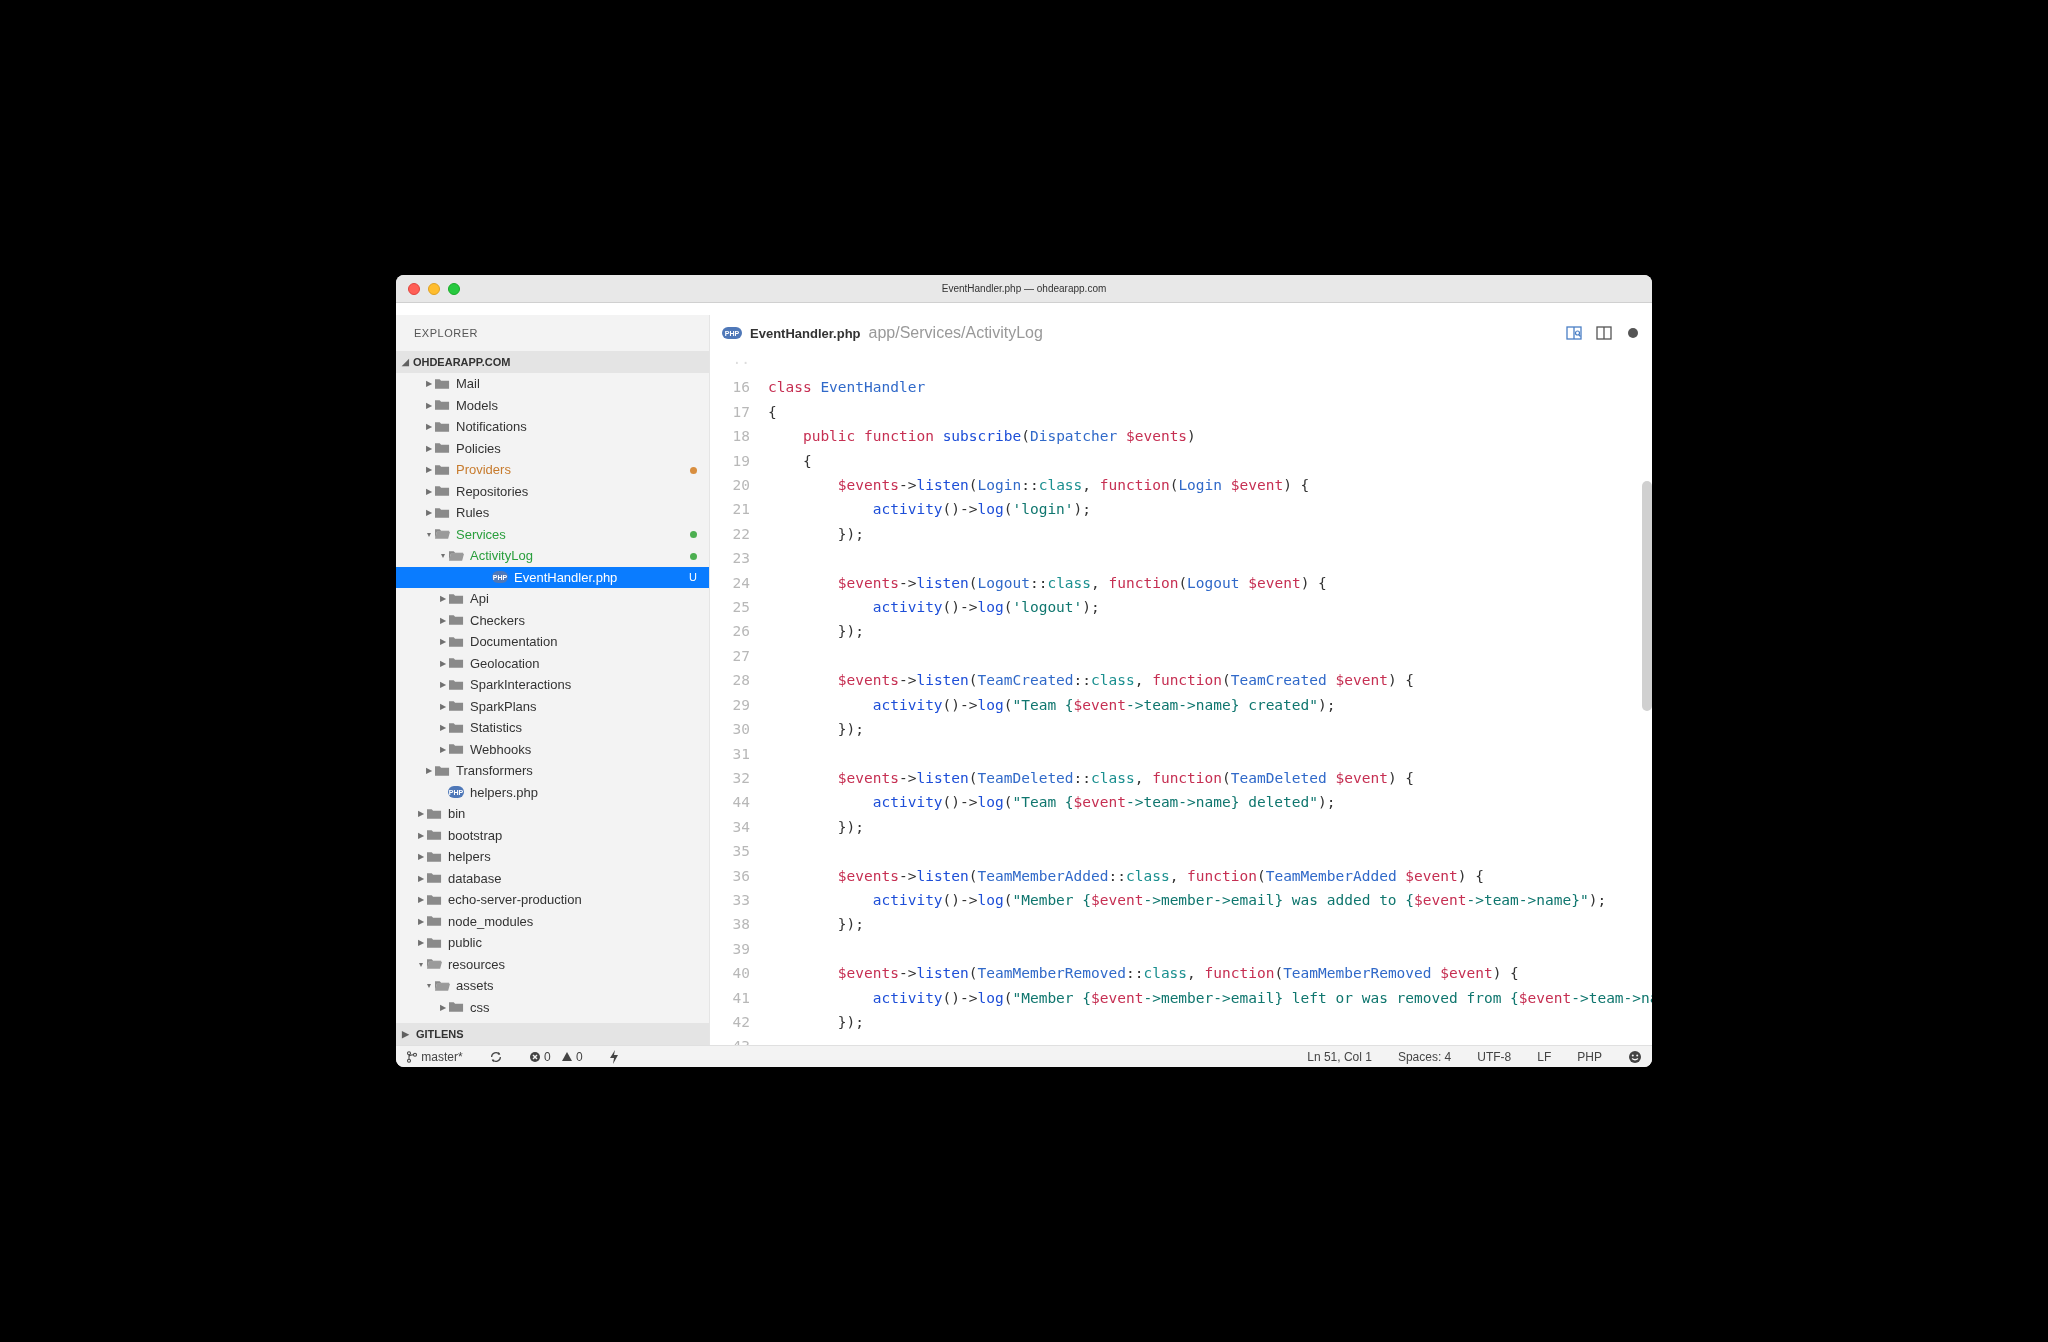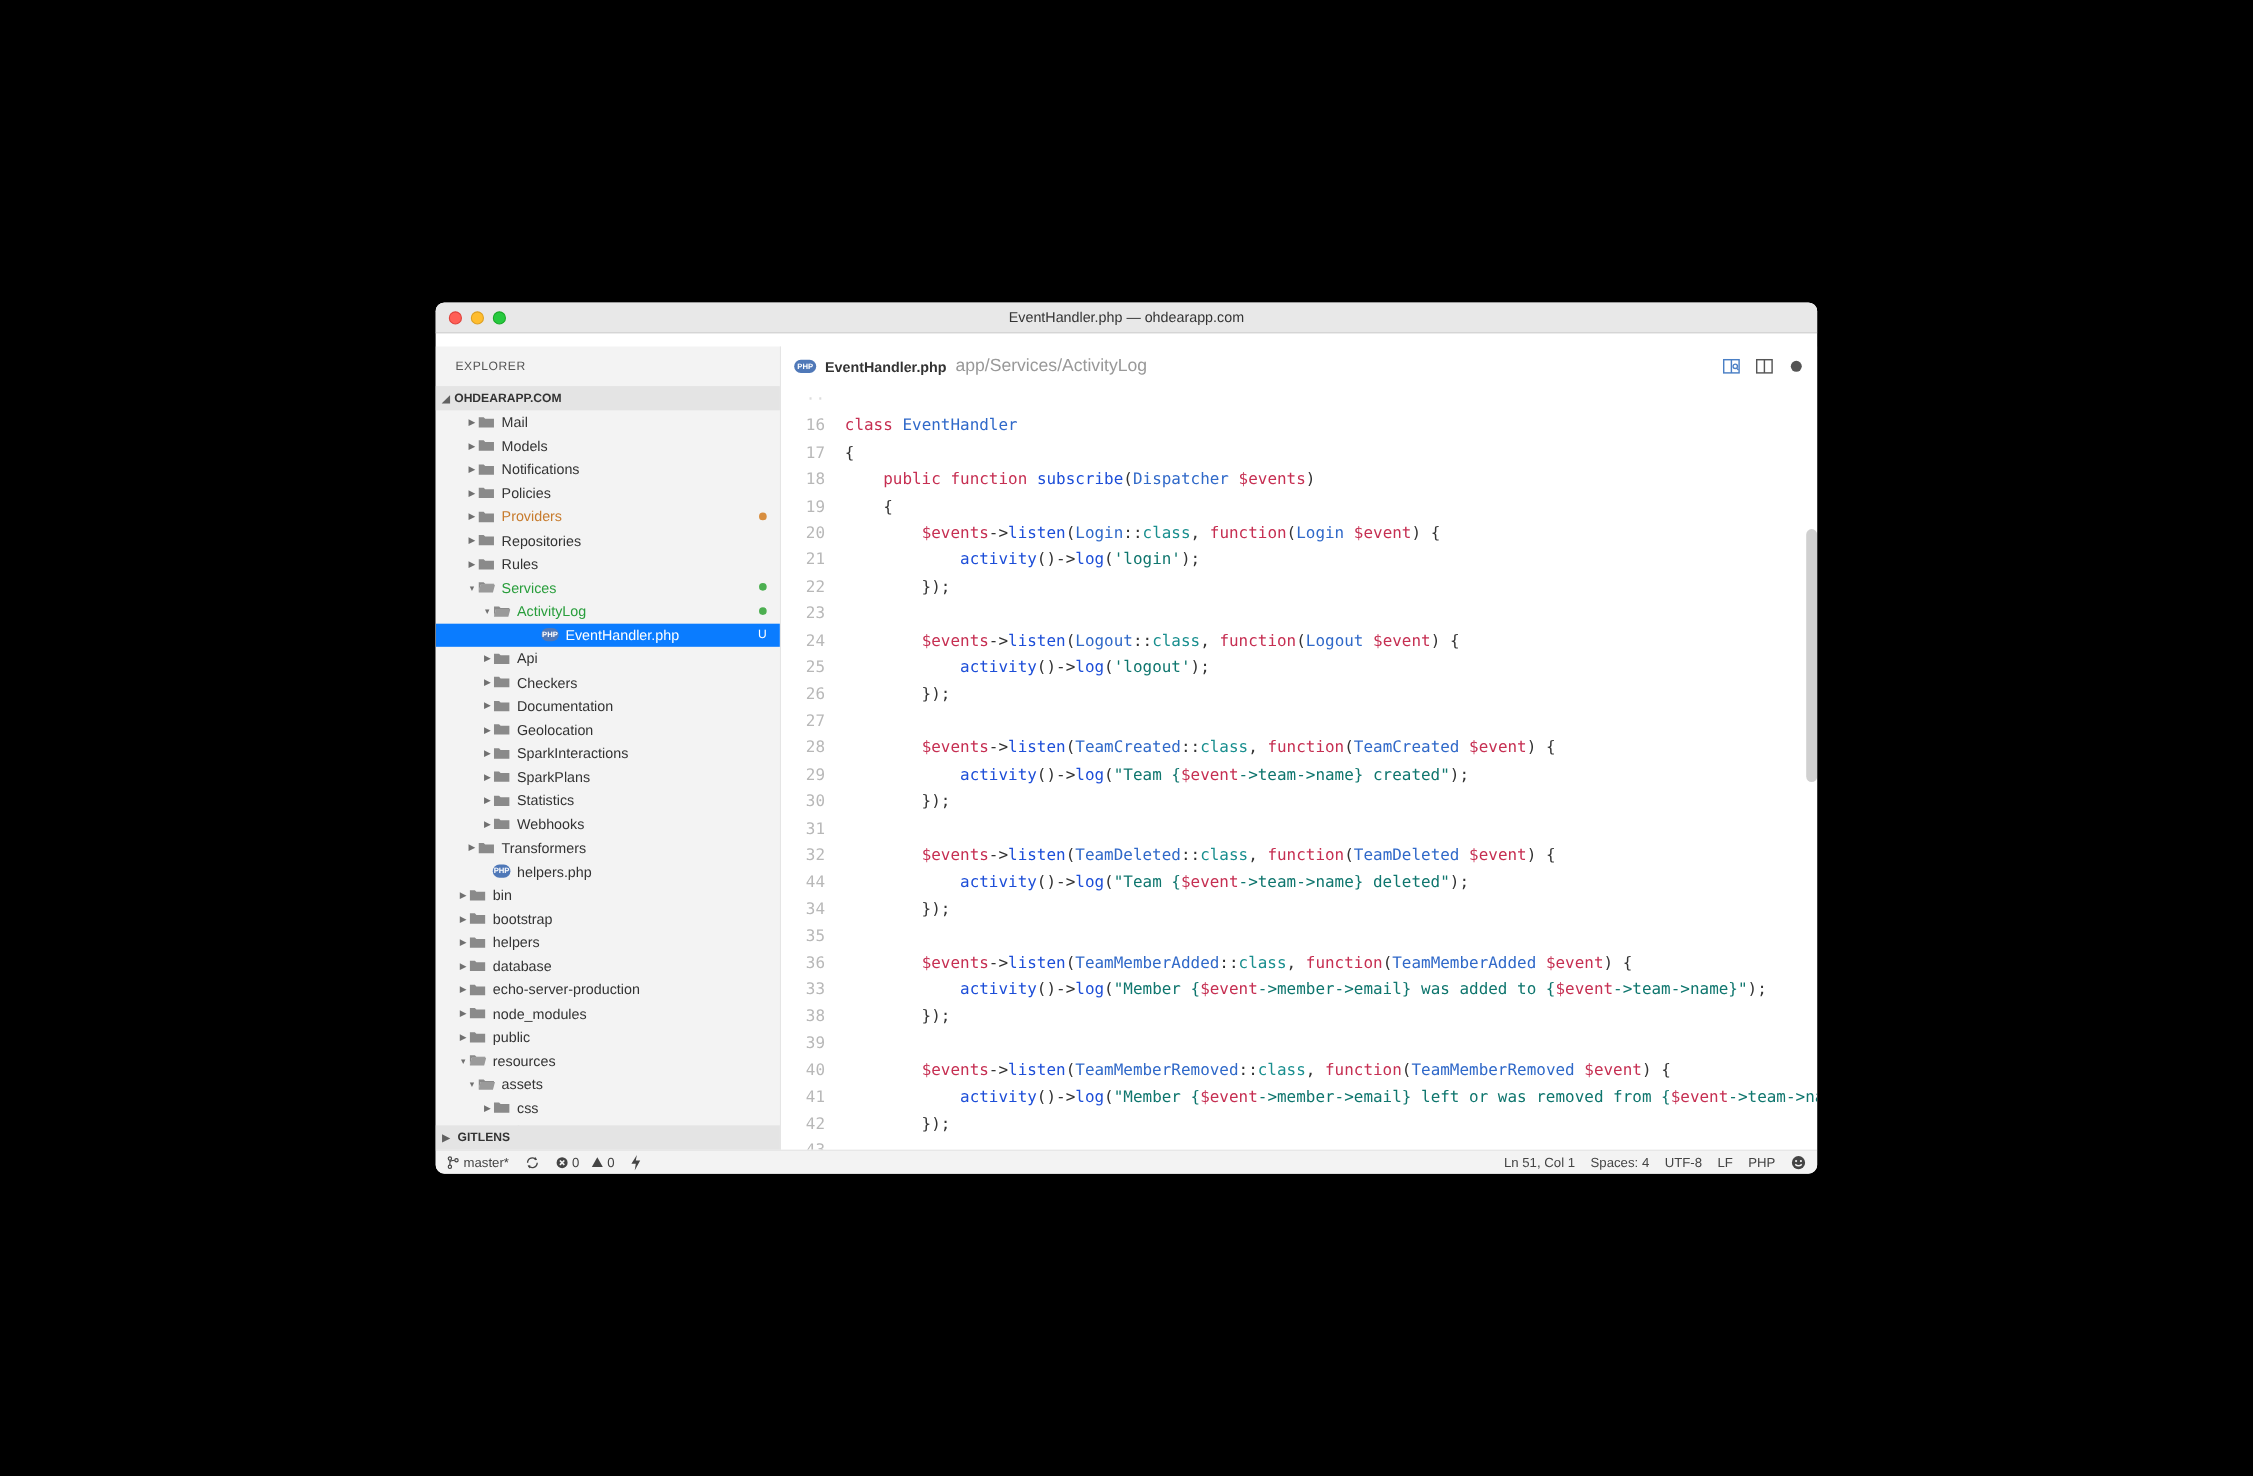--- a/index.html
+++ b/index.html
@@ -37,21 +37,21 @@
   padding-left: 12px;
 }
 .tl { width: 12px; height: 12px; border-radius: 50%; }
 .tl-close { background: #ff5f56; border: 0.5px solid #e0443e; }
 .tl-min { background: #ffbd2e; border: 0.5px solid #dea123; }
 .tl-max { background: #27c93f; border: 0.5px solid #1aab29; }
 .title {
   position: absolute;
   left: 0; right: 0;
   text-align: center;
-  font-size: 13px;
+  font-size: 10px;
   color: #333;
   pointer-events: none;
 }
 .body {
   flex: 1;
   display: flex;
   min-height: 0;
   margin-top: 12px;
 }
 .sidebar {
@@ -211,21 +211,21 @@
   height: 22px;
   background: #f3f3f3;
   border-top: 1px solid #e0e0e0;
   display: flex;
   align-items: center;
   font-size: 12px;
   color: #444;
   padding: 0 10px;
   flex-shrink: 0;
 }
-.statusbar .left, .statusbar .right { display: flex; align-items: center; gap: 14px; }
+.statusbar .left, .statusbar .right { display: flex; align-items: center; gap: 26px; }
 .statusbar .right { margin-left: auto; }
 svg { display: block; }
 </style>
 </head>
 <body>
 
 <div class="window">
   <div class="titlebar">
     <div class="traffic-lights">
       <div class="tl tl-close"></div>

